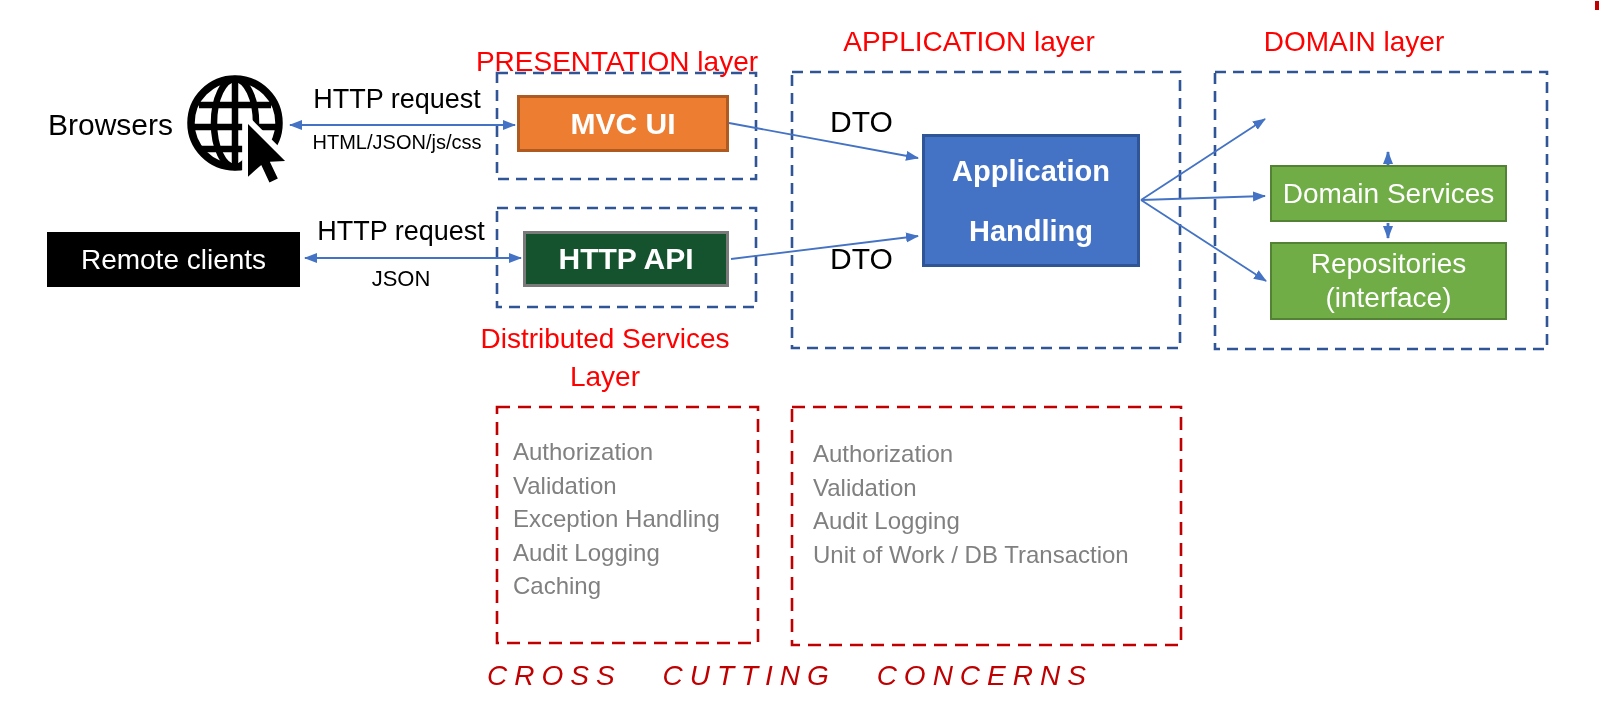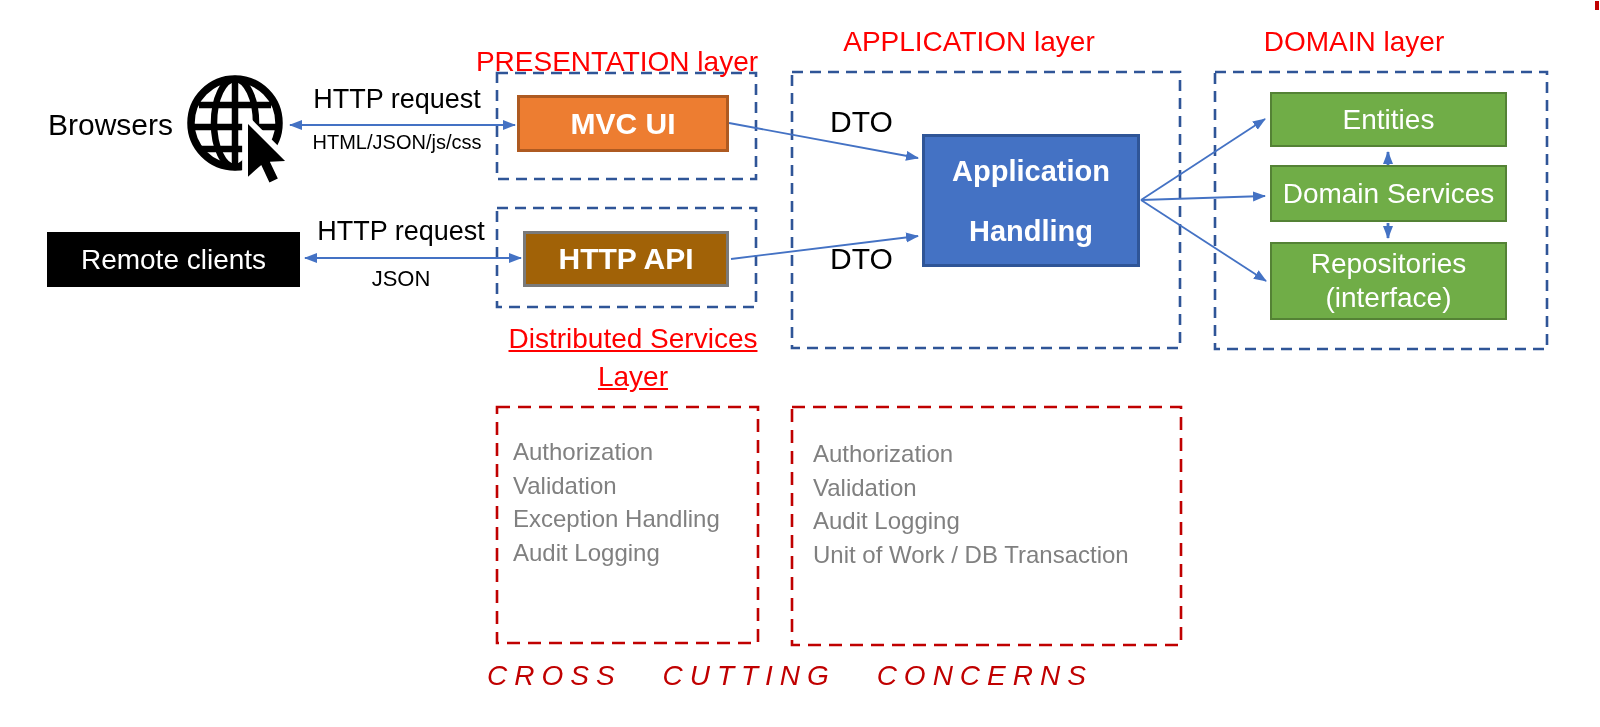--- a/index.html
+++ b/index.html
@@ -6,21 +6,21 @@
   #stage{
     position:relative;width:1600px;height:727px;overflow:hidden;
     font-family:"Liberation Sans",sans-serif;background:#ffffff;color:#000;
   }
   .abs{position:absolute;}
   .overlay{position:absolute;left:0;top:0;pointer-events:none;}
   .layer-title{color:#FF0000;font-size:28px;text-align:center;white-space:nowrap;}
   .node{display:flex;flex-direction:column;align-items:center;justify-content:center;
         color:#fff;text-align:left;box-sizing:border-box;}
   .node-orange{background:#ED7D31;border:3px solid #AE5A21;font-weight:700;font-size:30px;}
-  .node-gray{background:#a16207;border:3px solid #7A7A7A;font-weight:700;font-size:30px;}
+  .node-gray{background:#14532d;border:3px solid #7A7A7A;font-weight:700;font-size:30px;}
   .node-blue{background:#4472C4;border:3px solid #2F5597;font-weight:700;font-size:29px;line-height:40px;}
   .node-green{background:#70AD47;border:2.5px solid #548235;font-weight:400;font-size:28px;line-height:34px;}
   .node-black{background:#000000;font-size:28px;color:#fff;display:flex;align-items:center;justify-content:center;}
   .edge-label{color:#000;text-align:center;white-space:nowrap;}
   .gray-list{color:#808080;font-size:24px;line-height:33.5px;white-space:nowrap;}
   .footer-red{color:#C00000;font-size:28px;font-style:italic;letter-spacing:7px;word-spacing:26px;
               text-align:center;white-space:nowrap;}
   .distributed{color:#FF0000;font-size:28px;line-height:38px;text-align:center;}
   .dto{font-size:30px;color:#000;white-space:nowrap;}
   .artifact{position:absolute;background:#C00000;}
@@ -85,55 +85,53 @@
   <div class="abs layer-title" style="left:467px;top:26px;width:300px;margin-top:20px;">PRESENTATION layer</div>
 
   <div class="abs node node-orange" style="left:517px;top:95px;width:212px;height:57px;">
     <span>MVC UI</span>
   </div>
 
   <div class="abs node node-gray" style="left:523px;top:231px;width:206px;height:56px;">
     <span>HTTP API</span>
   </div>
 
-  <div class="abs distributed" style="left:482px;top:320px;width:302px;text-decoration:underline;">
+  <div class="abs distributed" style="left:454px;top:320px;width:302px;">
     <div>Distributed Services</div>
     <div>Layer</div>
   </div>
 
   <div class="abs layer-title" style="left:819px;top:26px;width:300px;">APPLICATION layer</div>
 
   <div class="abs dto" style="left:830px;top:105px;">DTO</div>
   <div class="abs dto" style="left:830px;top:242px;">DTO</div>
 
   <div class="abs node node-blue" style="left:922px;top:134px;width:218px;height:133px;gap:20px;">
     <div>Application</div>
     <div>Handling</div>
   </div>
 
   <div class="abs layer-title" style="left:1204px;top:26px;width:300px;">DOMAIN layer</div>
 
-  <div class="abs node node-green" style="left:1270px;top:92px;width:237px;height:55px;">
-    <span>Entities</span>
-  </div>
 
   <div class="abs node node-green" style="left:1270px;top:165px;width:237px;height:57px;">
     <span>Domain Services</span>
   </div>
 
   <div class="abs node node-green" style="left:1270px;top:242px;width:237px;height:78px;">
     <div>Repositories</div>
     <div>(interface)</div>
   </div>
 
   <div class="abs gray-list" style="left:513px;top:435px;">
     <div>Authorization</div>
     <div>Validation</div>
     <div>Exception Handling</div>
     <div>Audit Logging</div>
+    <div>Caching</div>
   </div>
 
   <div class="abs gray-list" style="left:813px;top:437px;">
     <div>Authorization</div>
     <div>Validation</div>
     <div>Audit Logging</div>
     <div>Unit of Work / DB Transaction</div>
   </div>
 
   <div class="abs footer-red" style="left:390px;top:660px;width:800px;">CROSS CUTTING CONCERNS</div>

